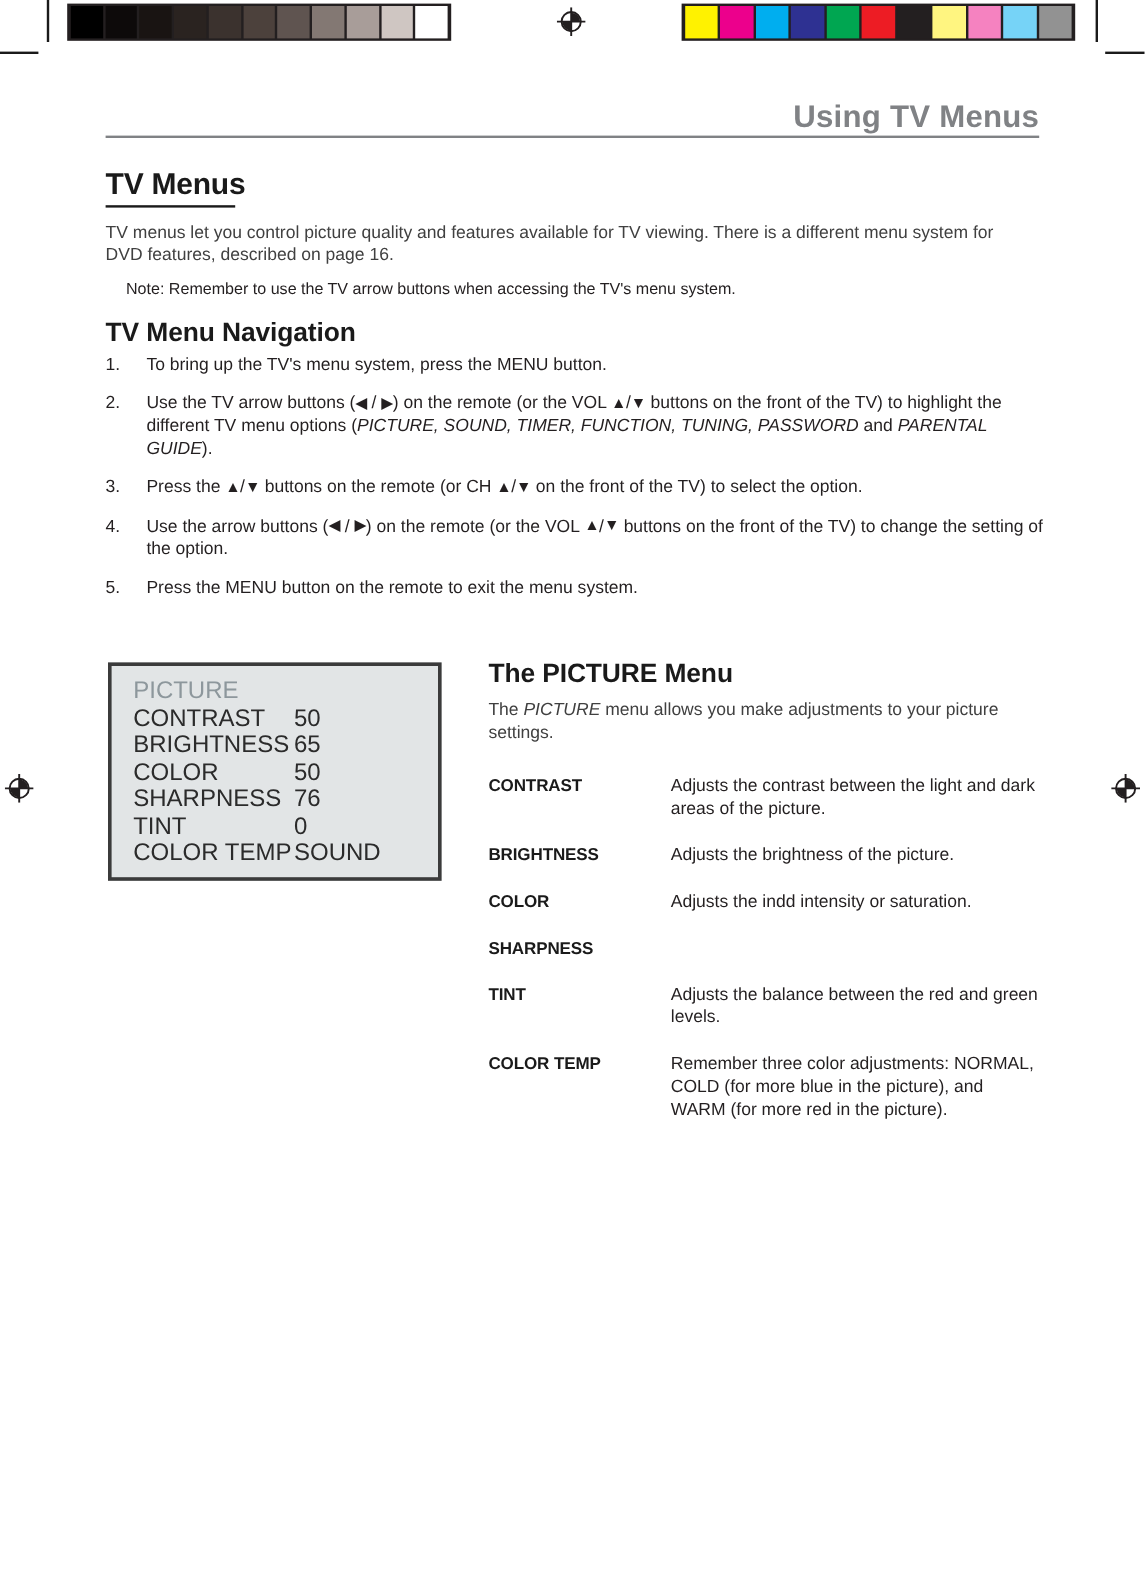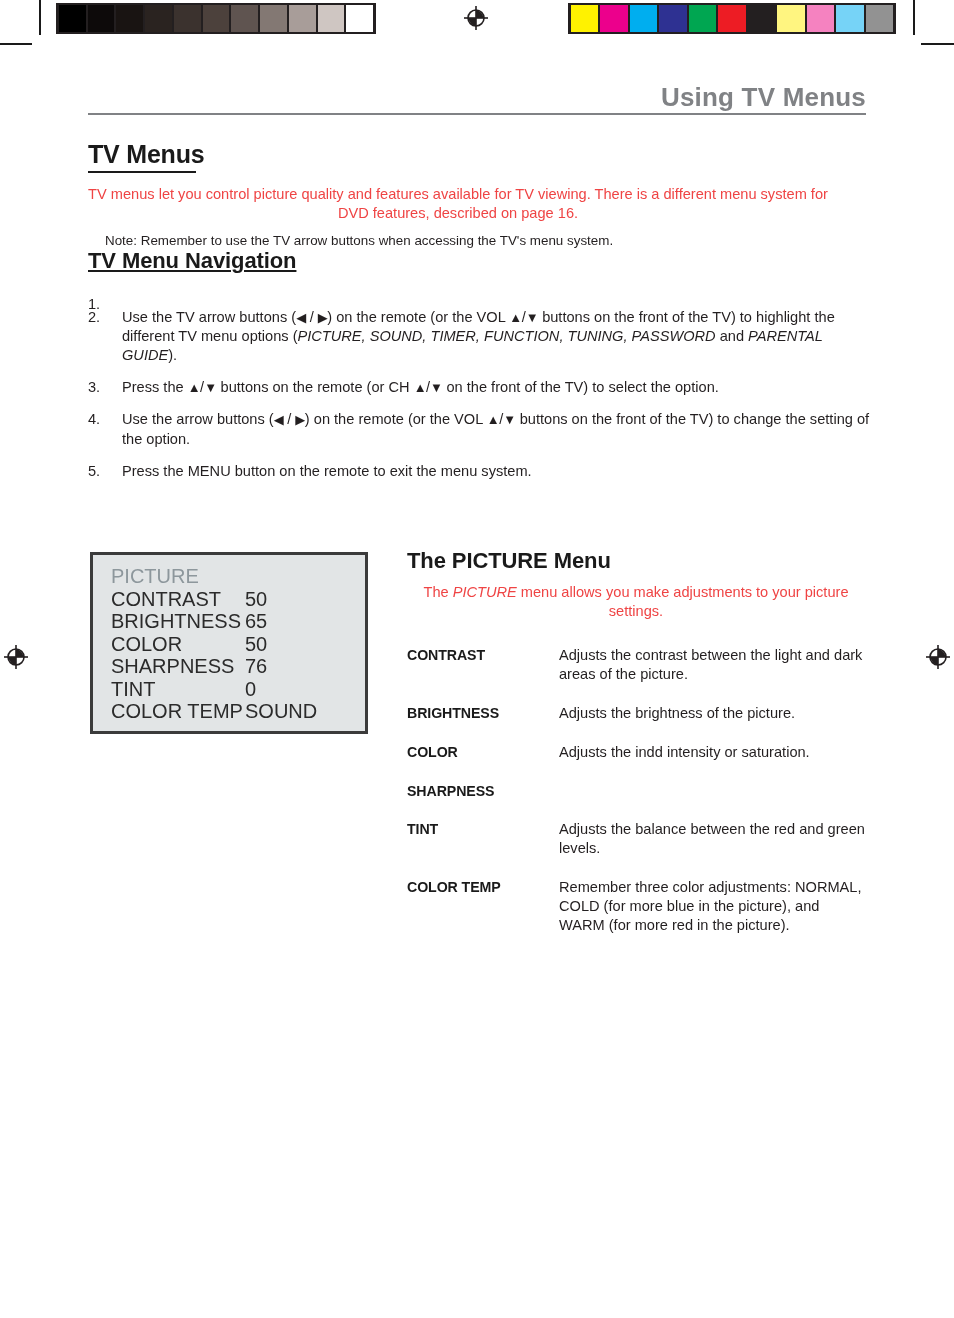--- a/index.html
+++ b/index.html
@@ -91,23 +91,22 @@
     font-weight: bold;
     color: #1a1a1a;
     letter-spacing: -0.1px;
     line-height: 1.05;
   }
 
   
   .body-text {
     position: absolute;
     font-size: 14.6px;
-    color: #ef4444;
+    color: #404040;
     line-height: 1.30;
-    text-align: center;
   }
   .note {
     position: absolute;
     font-size: 13.4px;
     color: #231f20;
     line-height: 1.3;
   }
 
   
   ol.steps {
@@ -317,24 +316,24 @@
 
   <div class="running-head">Using TV Menus</div>
   <div class="head-rule"></div>
 
   <div class="h1">TV Menus</div>
   <div class="h1-rule"></div>
 
   <div class="body-text" style="left:88px; top:185px; width:740px;">TV menus let you control picture quality and features available for TV viewing. There is a different menu system for DVD features, described on page 16.</div>
   <div class="note" style="left:105px; top:232px; width:740px;">Note: Remember to use the TV arrow buttons when accessing the TV's menu system.</div>
 
-  <div class="h2" style="left:88px; top:249px;text-decoration:underline;">TV Menu Navigation</div>
+  <div class="h2" style="left:88px; top:265px;">TV Menu Navigation</div>
 
   <ol class="steps" id="stepsList">
-      <li><span class="num">1.</span></li>
+      <li><span class="num">1.</span><span><span>To bring up the TV's menu system, press the MENU button.</span></span></li>
       <li><span class="num">2.</span><span><span>Use the TV arrow buttons (<span class="arw">◀</span> / <span class="arw">▶</span>) on the remote (or the VOL <span class="arw">▲</span>/<span class="arw">▼</span> buttons on the front of the TV) to highlight the different TV menu options (</span><span class="ital">PICTURE, SOUND, TIMER, FUNCTION, TUNING, PASSWORD</span><span> and </span><span class="ital">PARENTAL GUIDE</span><span>).</span></span></li>
       <li><span class="num">3.</span><span><span>Press the <span class="arw">▲</span>/<span class="arw">▼</span> buttons on the remote (or CH <span class="arw">▲</span>/<span class="arw">▼</span> on the front of the TV) to select the option.</span></span></li>
       <li><span class="num">4.</span><span><span>Use the arrow buttons (<span class="arw">◀</span> / <span class="arw">▶</span>) on the remote (or the VOL <span class="arw">▲</span>/<span class="arw">▼</span> buttons on the front of the TV) to change the setting of the option.</span></span></li>
       <li><span class="num">5.</span><span><span>Press the MENU button on the remote to exit the menu system.</span></span></li>
     </ol>
 
   <div class="menu-box" id="menuBox">
       <div class="row title">
         <span class="lbl">PICTURE</span>
       </div>

